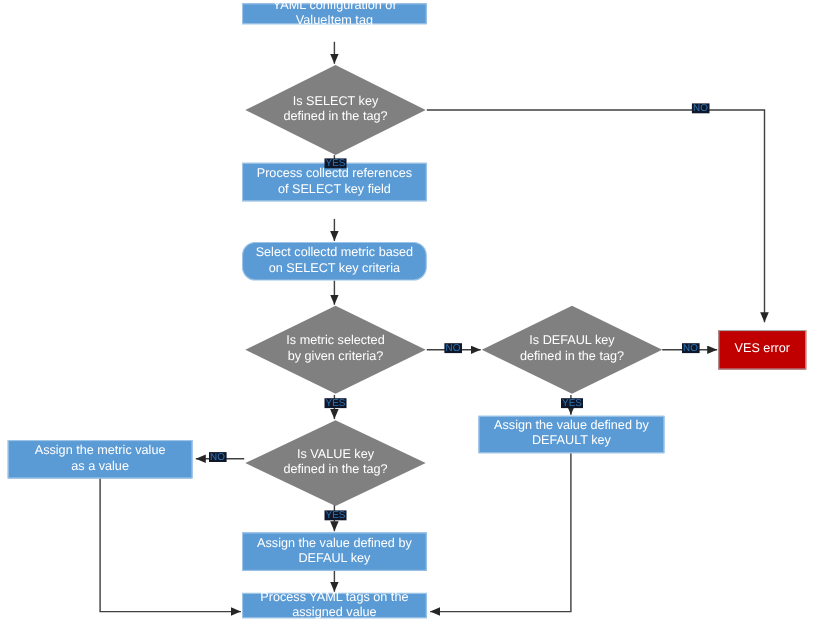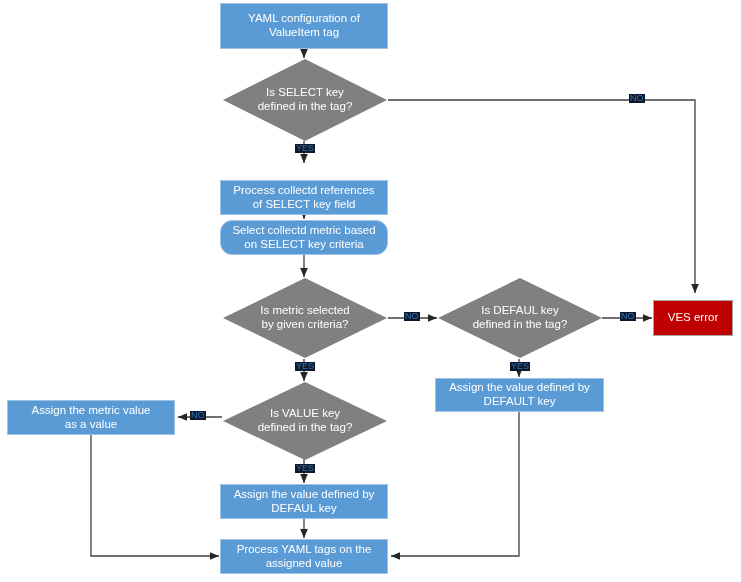--- a/index.html
+++ b/index.html
@@ -87,32 +87,32 @@
       <path d="M304,459 L304,483"></path>
 
       <path d="M304,519 L304,538"></path>
 
       <path d="M91,435 L91,556 L219,556"></path>
 
       <path d="M519,412 L519,556 L391,556"></path>
     </g>
   </svg>
 
-  <div class="node proc" style="left:220px;top:3px;width:168px;height:46px;">
+  <div class="node proc" style="left:220px;top:3px;width:168px;height:19px;">
     <span class="lbl"><span>YAML configuration of</span><br><span>ValueItem tag</span></span>
   </div>
 
   <div class="node diamond" style="left:222px;top:58px;width:166px;height:84px;">
     <svg width="166" height="84" viewBox="0 0 166 84" xmlns="http://www.w3.org/2000/svg">
       <polygon points="83,1 165,42 83,83 1,42" fill="#808080"></polygon>
     </svg>
     <span class="dtext"><span>Is SELECT key</span><br><span>defined in the tag?</span></span>
   </div>
 
-  <div class="node proc" style="left:220px;top:180px;width:168px;height:35px;">
+  <div class="node proc" style="left:220px;top:148px;width:168px;height:35px;">
     <span class="lbl"><span>Process collectd references</span><br><span>of SELECT key field</span></span>
   </div>
 
   <div class="node proc" style="left:220px;top:220px;width:168px;height:35px;border-radius:12px;">
     <span class="lbl"><span>Select collectd metric based</span><br><span>on SELECT key criteria</span></span>
   </div>
 
   <div class="node diamond" style="left:222px;top:277px;width:166px;height:82px;">
     <svg width="166" height="82" viewBox="0 0 166 82" xmlns="http://www.w3.org/2000/svg">
       <polygon points="83,1 165,41 83,81 1,41" fill="#808080"></polygon>
@@ -143,21 +143,21 @@
   </div>
 
   <div class="node proc" style="left:7px;top:400px;width:168px;height:35px;">
     <span class="lbl"><span>Assign the metric value</span><br><span>as a value</span></span>
   </div>
 
   <div class="node proc" style="left:220px;top:484px;width:168px;height:35px;">
     <span class="lbl"><span>Assign the value defined by</span><br><span>DEFAUL key</span></span>
   </div>
 
-  <div class="node proc" style="left:220px;top:539px;width:168px;height:35px;">
+  <div class="node proc" style="left:220px;top:539px;width:168px;height:23px;">
     <span class="lbl"><span>Process YAML tags on the</span><br><span>assigned value</span></span>
   </div>
 
   <div class="edgelabel" style="left:629px;top:94px;">NO</div>
   <div class="edgelabel" style="left:295px;top:144px;">YES</div>
   <div class="edgelabel" style="left:404px;top:312px;">NO</div>
   <div class="edgelabel" style="left:295px;top:362px;">YES</div>
   <div class="edgelabel" style="left:620px;top:312px;">NO</div>
   <div class="edgelabel" style="left:510px;top:362px;">YES</div>
   <div class="edgelabel" style="left:190px;top:411px;">NO</div>

